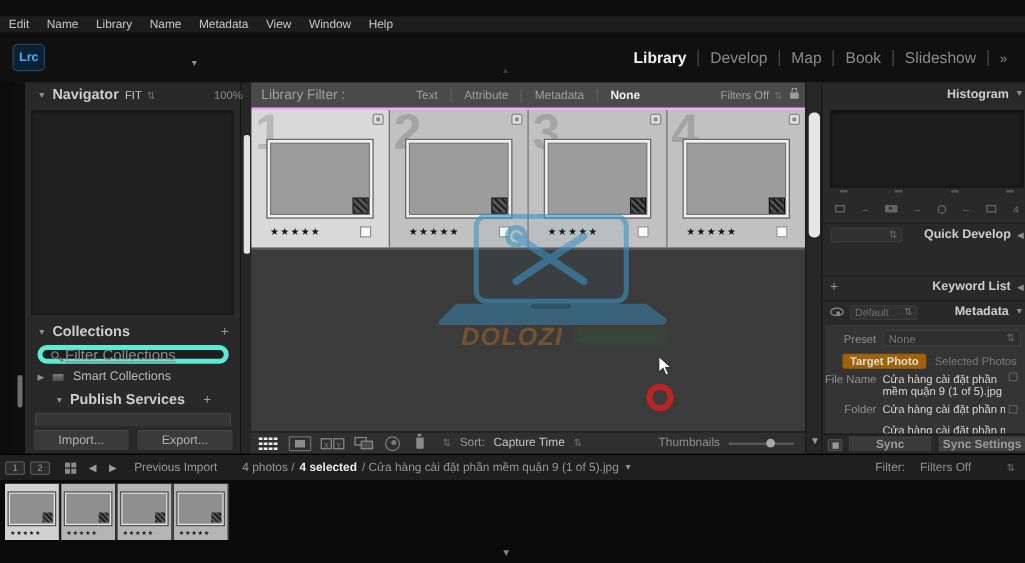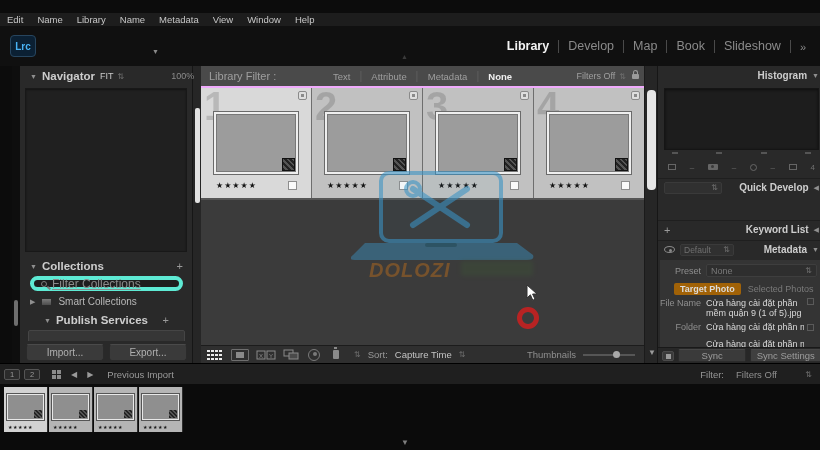--- a/index.html
+++ b/index.html
@@ -155,21 +155,21 @@
   .meta-field .updn { margin-left:auto; }
   .tab-chip { background:#a16207; border-radius:2px; color:#dcdcdc; font-weight:bold; padding:1px 6px; }
   .tab-dim { color:#7a7a7a; margin-left:7px; }
   .meta-val { color:#d8d8d8; line-height:10px; width:98px; overflow:hidden; }
   .mini-btn { width:7px; height:7px; border:1px solid #5a5a5a; margin-left:3px; flex:0 0 auto; }
   .sync-row { left:0; top:281px; width:167px; height:16px; background:#272727; border-top:1px solid #191919;
     display:flex; align-items:center; gap:4px; padding:0 4px; }
   .switch { width:12px; height:10px; background:#3a3a3a; border:1px solid #4a4a4a; border-radius:2px; position:relative; }
   .switch::after { content:""; position:absolute; left:3px; top:2px; width:5px; height:5px; background:#9a9a9a; }
   .sync-btn { height:13px; background:#3a3a3a; border:1px solid #2b2b2b; border-top-color:#474747; border-radius:2px;
-    color:#9c9c9c; font-size:9.5px; display:flex; align-items:center; justify-content:center; }
+    color:#9c9c9c; font-size:9.5px; display:flex; align-items:center; justify-content:center;font-weight:bold; }
 
   
   .fsbar { left:0; top:363px; width:820px; height:21px; background:#1f1f1f; border-top:1px solid #000;
     display:flex; align-items:center; color:#969696; font-size:9.5px; }
   .monitor { width:16px; height:11px; border:1px solid #555; border-radius:2px; background:#2b2b2b;
     color:#9a9a9a; font-size:7.5px; display:flex; align-items:center; justify-content:center; margin-left:4px; }
   .fs-grid { width:9px; height:9px; margin-left:12px;
     background:conic-gradient(#8a8a8a 0 0); background:linear-gradient(#8a8a8a,#8a8a8a); 
     -webkit-mask:none; display:grid; grid-template-columns:4px 4px; grid-template-rows:4px 4px; gap:1px; background:none; }
   .fs-grid i { background:#8a8a8a; }
@@ -487,20 +487,26 @@
     <span class="monitor">2</span>
     <span class="fs-grid">
         <i></i>
         <i></i>
         <i></i>
         <i></i>
       </span>
     <span class="fs-arrow">◀</span>
     <span class="fs-arrow">▶</span>
     <span class="fs-source">Previous Import</span>
+    <span class="fs-crumb">
+      <span>4 photos /</span>
+      <span class="fs-sel">4 selected</span>
+      <span>/ Cửa hàng cài đặt phần mềm quận 9 (1 of 5).jpg</span>
+      <span class="tri">▼</span>
+    </span>
     <span class="fs-right">
       <span>Filter:</span>
       <span class="fs-filter-drop">
         <span>Filters Off</span>
         <span class="updn">⇅</span>
       </span>
     </span>
   </div>
 
   <div class="abs filmstrip">

